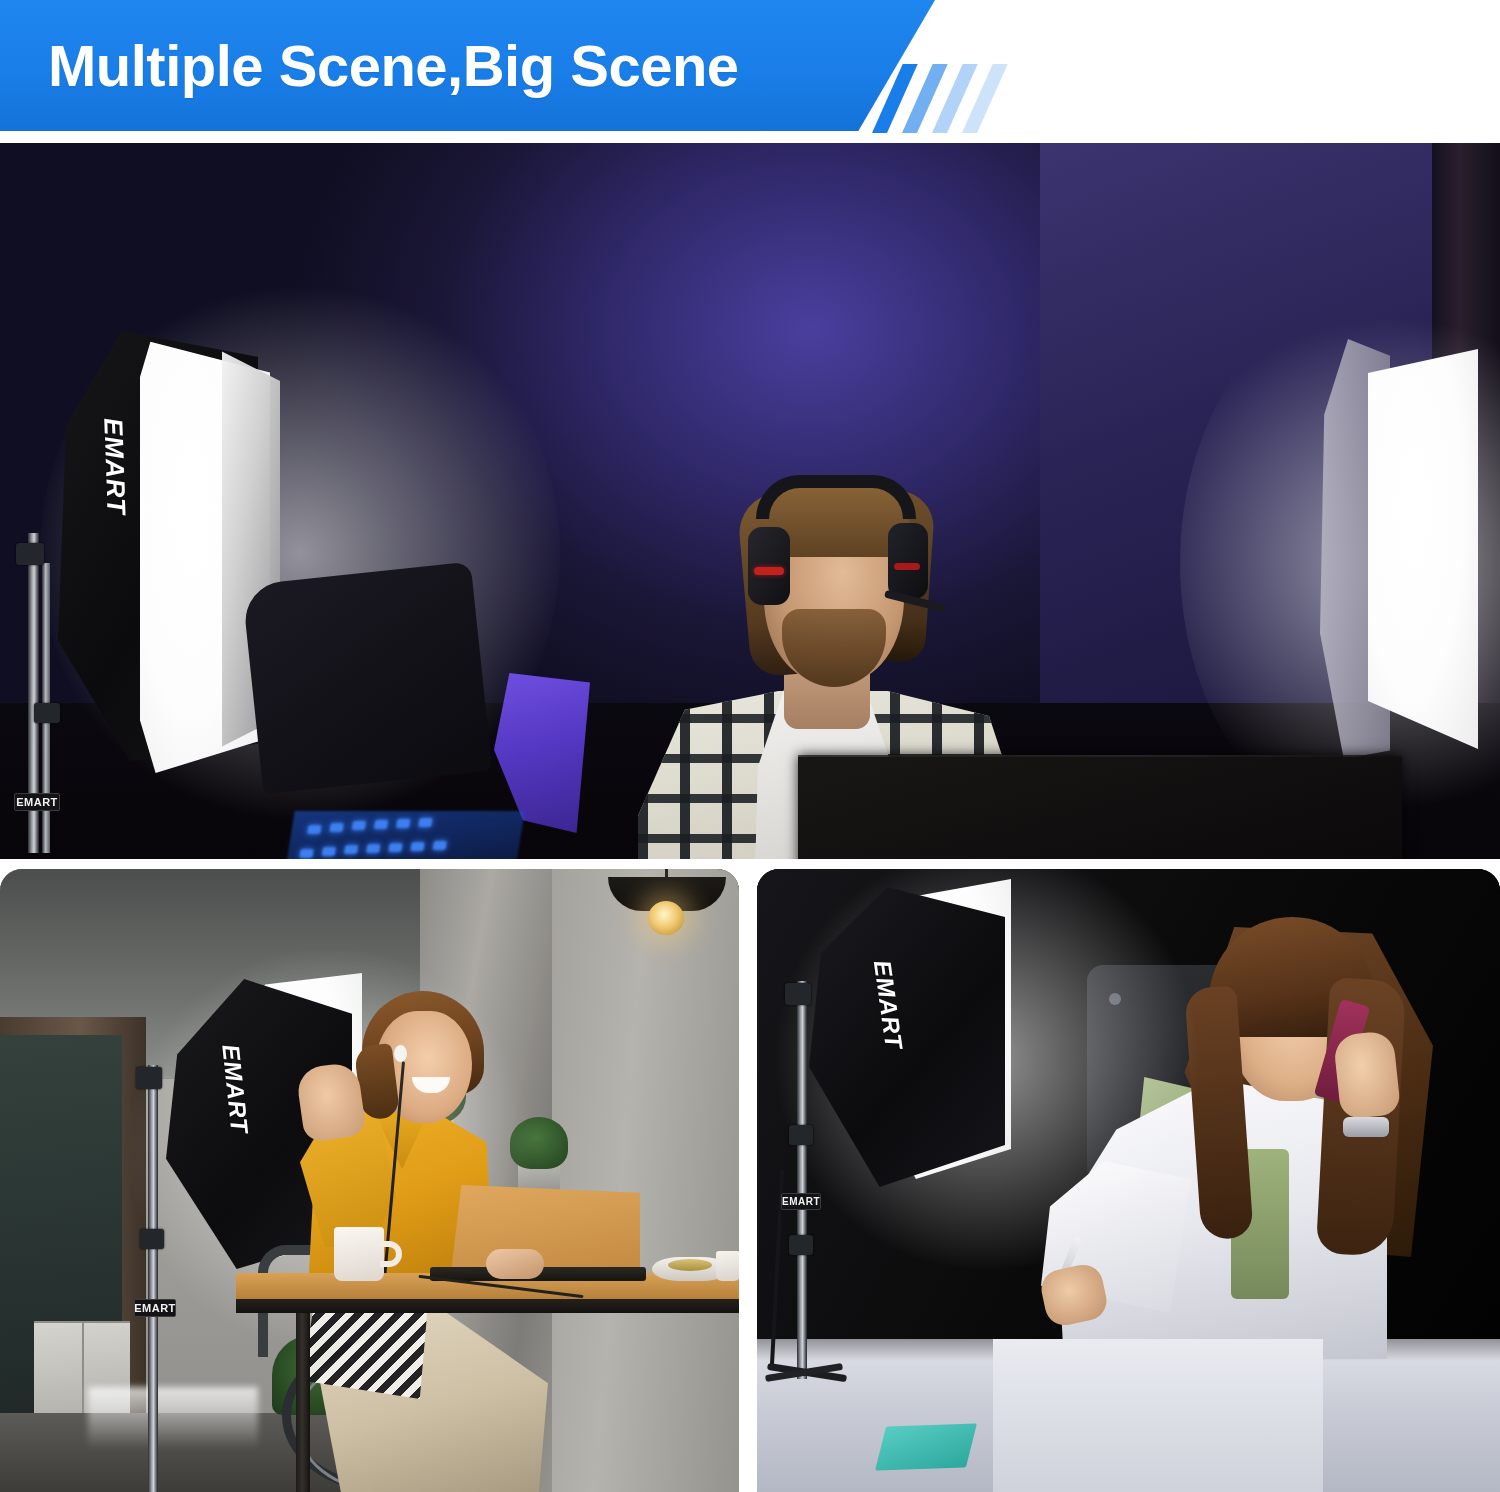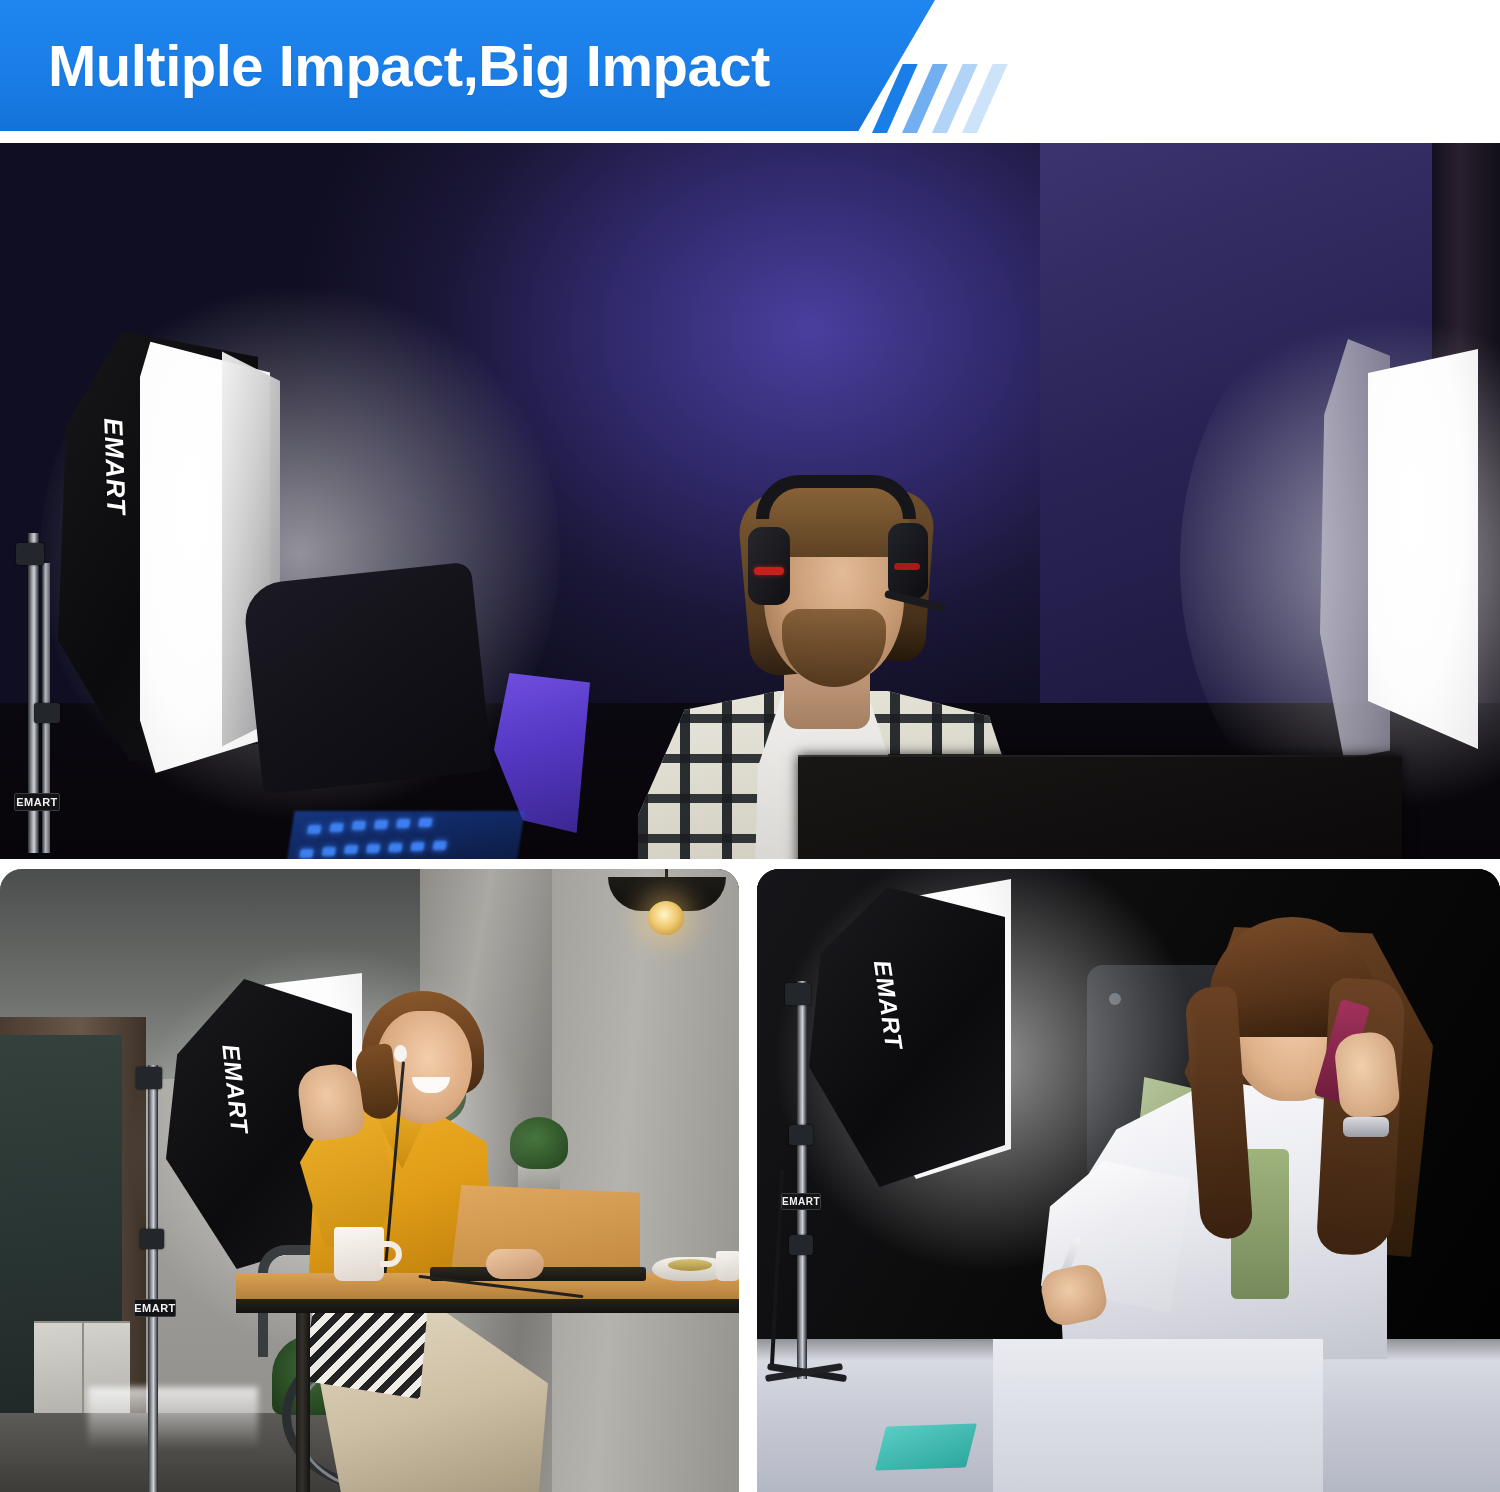--- a/index.html
+++ b/index.html
@@ -368,21 +368,21 @@
     background:linear-gradient(180deg,#f2f2f4,#b9bac0); border-radius:4px;
     transform:rotate(22deg); }
 </style>
 </head>
 <body>
 
 <div id="root">
 
   <div class="banner-wrap">
     <div class="banner-shape"></div>
-    <div class="banner-title">Multiple Impact,Big Impact</div>
+    <div class="banner-title">Multiple Scene,Big Scene</div>
     <div class="stripes">
       <span class="stripe s1"></span>
       <span class="stripe s2"></span>
       <span class="stripe s3"></span>
       <span class="stripe s4"></span>
     </div>
   </div>
 
   <div class="panel" id="panel-game">
     <div class="scene">

